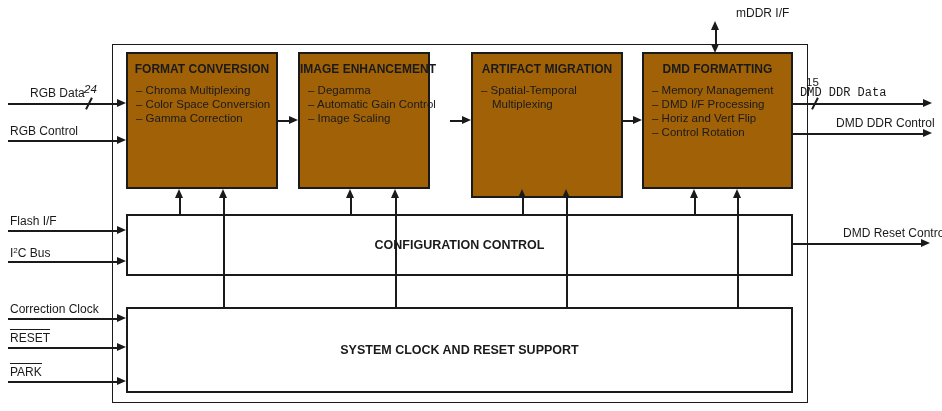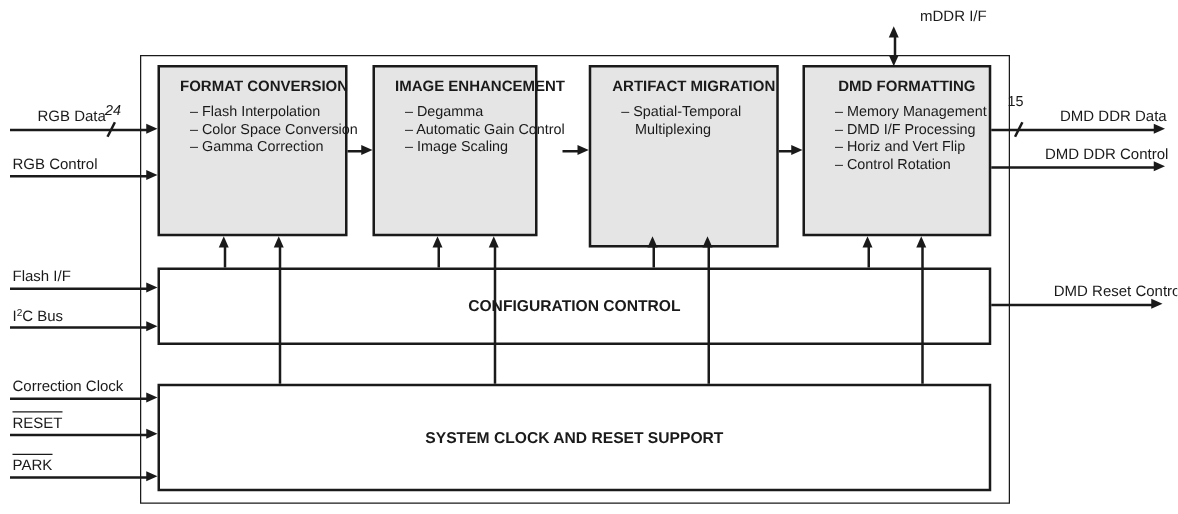--- a/index.html
+++ b/index.html
@@ -4,21 +4,21 @@
 <style>
   html,body{margin:0;padding:0;background:#fff;}
   .canvas{
     position:relative;width:942px;height:411px;background:#fff;overflow:hidden;
     font-family:"Liberation Sans",sans-serif;color:#1a1a1a;
   }
   .outer{
     position:absolute;border:1.5px solid #1a1a1a;background:transparent;
   }
   .blk{
-    position:absolute;border:2.5px solid #1a1a1a;background:#e5e5e5;box-sizing:border-box;z-index:1;padding-left:16px;
+    position:absolute;border:2.5px solid #1a1a1a;background:#a16207;box-sizing:border-box;z-index:1;
   }
   .blk-title{
     text-align:center;font-weight:bold;font-size:12px;padding-top:8px;white-space:nowrap;
   }
   .items{padding:7px 0 0 8px;}
   .item{font-size:11.5px;line-height:14px;white-space:nowrap;}
   .item.cont{padding-left:11px;}
   .wide{
     position:absolute;border:2.5px solid #1a1a1a;background:#fff;box-sizing:border-box;z-index:1;
     display:flex;align-items:center;justify-content:center;
@@ -47,21 +47,21 @@
   <div class="lbl" style="left:688px;top:6px;padding-left:48px;">mDDR I/F</div>
   <div class="tri-u" style="left:711px;top:21px;"></div>
   <div class="vl" style="left:715px;top:29px;height:17px;"></div>
   <div class="tri-d" style="left:711px;top:44px;"></div>
 
   <div class="outer" style="left:112px;top:44px;width:694px;height:357px;"></div>
 
   <div class="blk" style="left:126px;top:52px;width:152px;height:137px;">
     <div class="blk-title">FORMAT CONVERSION</div>
     <div class="items">
-      <div class="item">– Flash Interpolation</div>
+      <div class="item">– Chroma Multiplexing</div>
       <div class="item">– Color Space Conversion</div>
       <div class="item">– Gamma Correction</div>
     </div>
   </div>
 
   <div class="blk" style="left:298px;top:52px;width:132px;height:137px;">
     <div class="blk-title">IMAGE ENHANCEMENT</div>
     <div class="items">
       <div class="item">– Degamma</div>
       <div class="item">– Automatic Gain Control</div>
@@ -143,21 +143,21 @@
 
   <div class="lbl" style="left:10px;top:329px;"><span class="ovl">RESET</span></div>
   <div class="hl" style="left:8px;top:347px;width:110px;"></div>
   <div class="tri-r" style="left:117px;top:343px;"></div>
 
   <div class="lbl" style="left:10px;top:363px;"><span class="ovl">PARK</span></div>
   <div class="hl" style="left:8px;top:381px;width:110px;"></div>
   <div class="tri-r" style="left:117px;top:377px;"></div>
 
   <div class="lbl bus" style="left:806px;top:76px;">15</div>
-  <div class="lbl" style="left:848px;top:86px;">DMD DDR Data</div>
+  <div class="lbl" style="left:800px;top:86px;font-family:Liberation Mono, monospace;">DMD DDR Data</div>
   <div class="hl" style="left:793px;top:103px;width:131px;"></div>
   <div class="slash" style="left:814px;top:97px;"></div>
   <div class="tri-r" style="left:923px;top:99px;"></div>
 
   <div class="lbl" style="left:836px;top:116px;">DMD DDR Control</div>
   <div class="hl" style="left:793px;top:133px;width:131px;"></div>
   <div class="tri-r" style="left:923px;top:129px;"></div>
 
   <div class="lbl" style="left:843px;top:226px;">DMD Reset Control</div>
   <div class="hl" style="left:793px;top:243px;width:129px;"></div>

